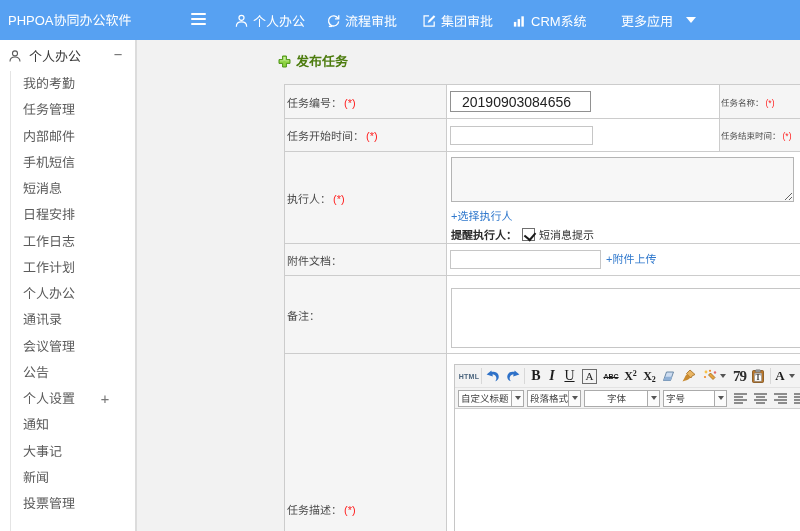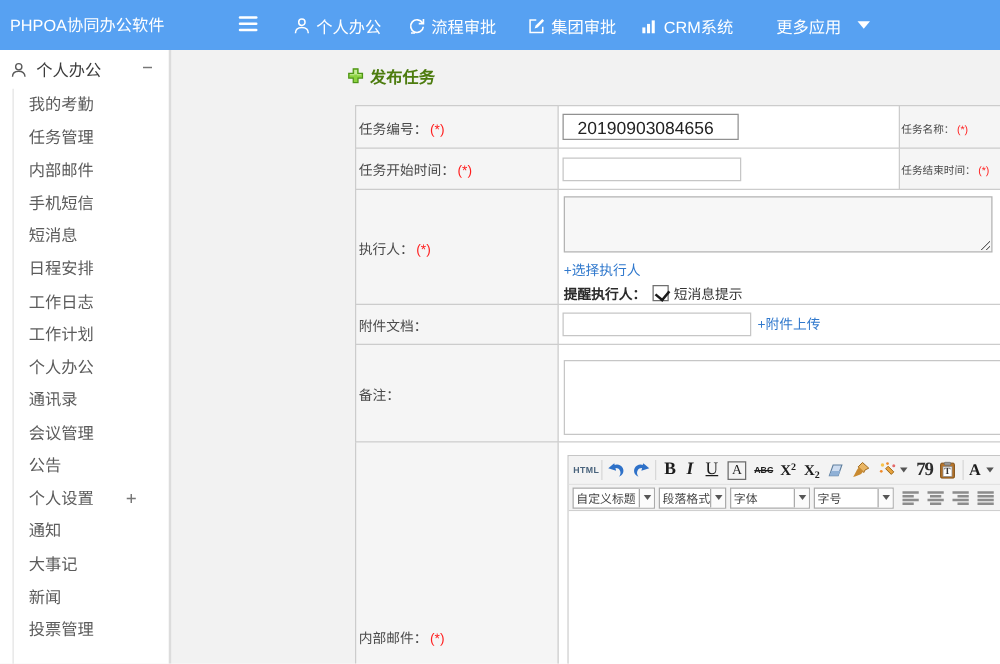--- a/index.html
+++ b/index.html
@@ -227,21 +227,21 @@
     </tr>
     <tr style="height:78px">
       <td class="lbl"><span>备注：</span></td>
       <td class="val" colspan="3">
             <div class="memo-wrap">
               <textarea class="memo" style=""></textarea>
             </div>
           </td>
     </tr>
     <tr style="height:308px">
-      <td class="lbl"><span>内部邮件：</span><span class="req">(*)</span></td>
+      <td class="lbl"><span>任务描述：</span><span class="req">(*)</span></td>
       <td class="val" colspan="3" style="vertical-align:top">
         <div class="editor">
           <div class="tb tb1">
             <span class="tbtn t-html">HTML</span>
             <span class="tsep"></span>
             <span class="tbtn" style="width:17px">
               <svg width="15" height="14" viewBox="0 0 15 14">
                     <path d="M3.2 4.6 C6 1.6 10.6 2.2 12.2 5.4 C13.6 8.2 12.2 11.4 9.2 12.3 C10.4 10.9 10.8 9 9.9 7.4 C8.8 5.4 6.3 4.9 4.6 6.2 Z" fill="#2e71c8"></path>
                     <polygon points="0.6,5.6 6.9,7.6 5.4,1.6" fill="#2e71c8"></polygon>
                   </svg>
@@ -305,21 +305,21 @@
                   <span class="cbtn">
                     <span class="dcaret"></span>
                   </span>
                 </span>
                 <span class="combo" style="width: 54px;">
                   <span class="ctext">段落格式</span>
                   <span class="cbtn">
                     <span class="dcaret"></span>
                   </span>
                 </span>
-                <span class="combo" style="width: 64px;">
+                <span class="combo" style="width: 76px; text-align: center;">
                   <span class="ctext">字体</span>
                   <span class="cbtn">
                     <span class="dcaret"></span>
                   </span>
                 </span>
                 <span class="combo" style="width: 64px;">
                   <span class="ctext">字号</span>
                   <span class="cbtn">
                     <span class="dcaret"></span>
                   </span>

